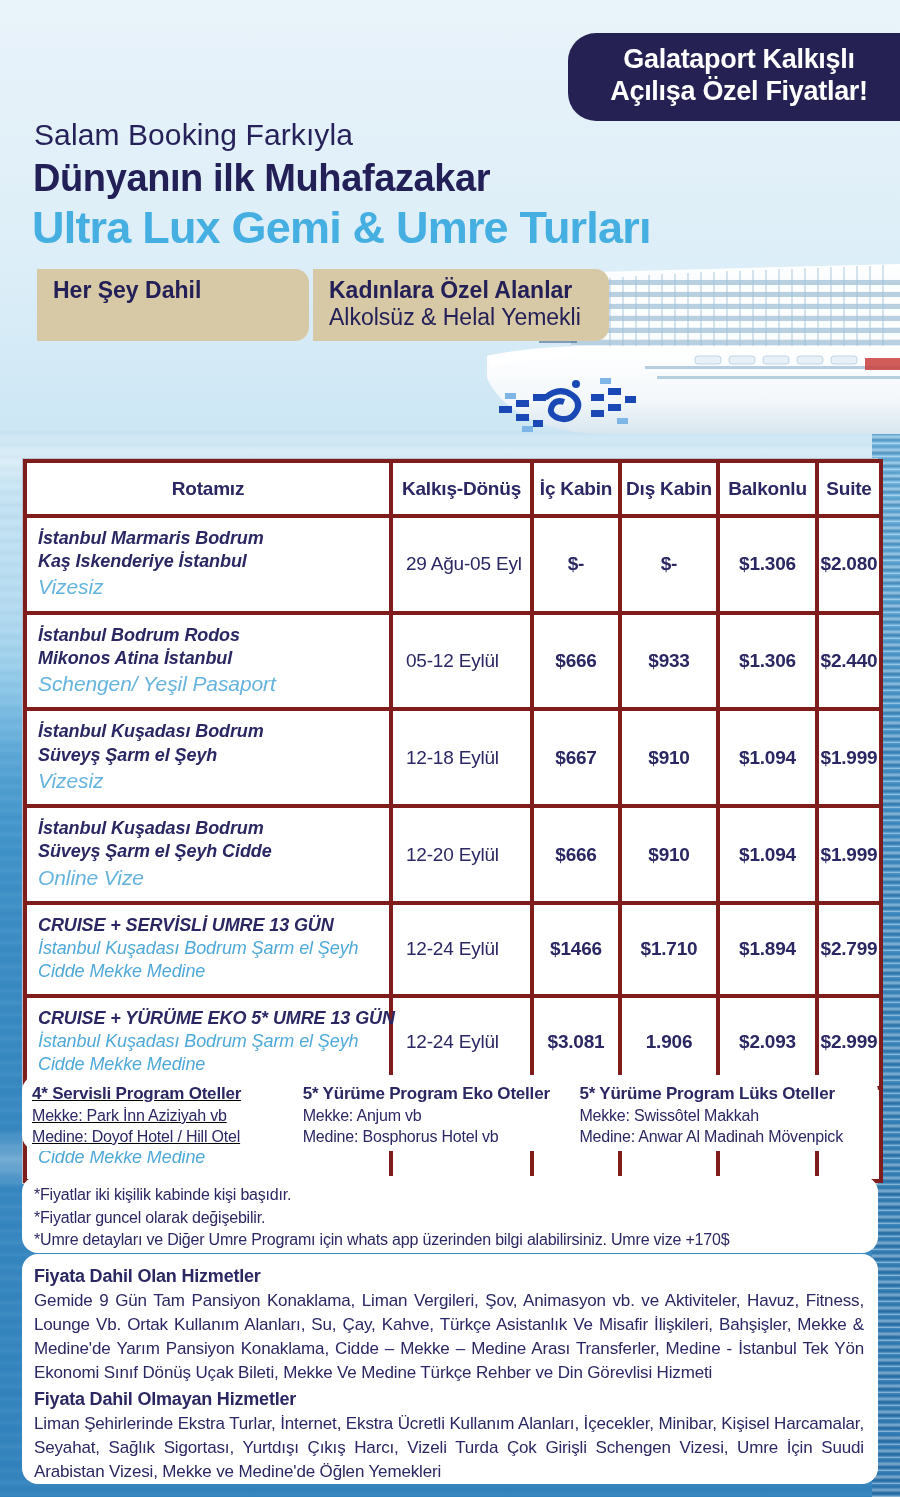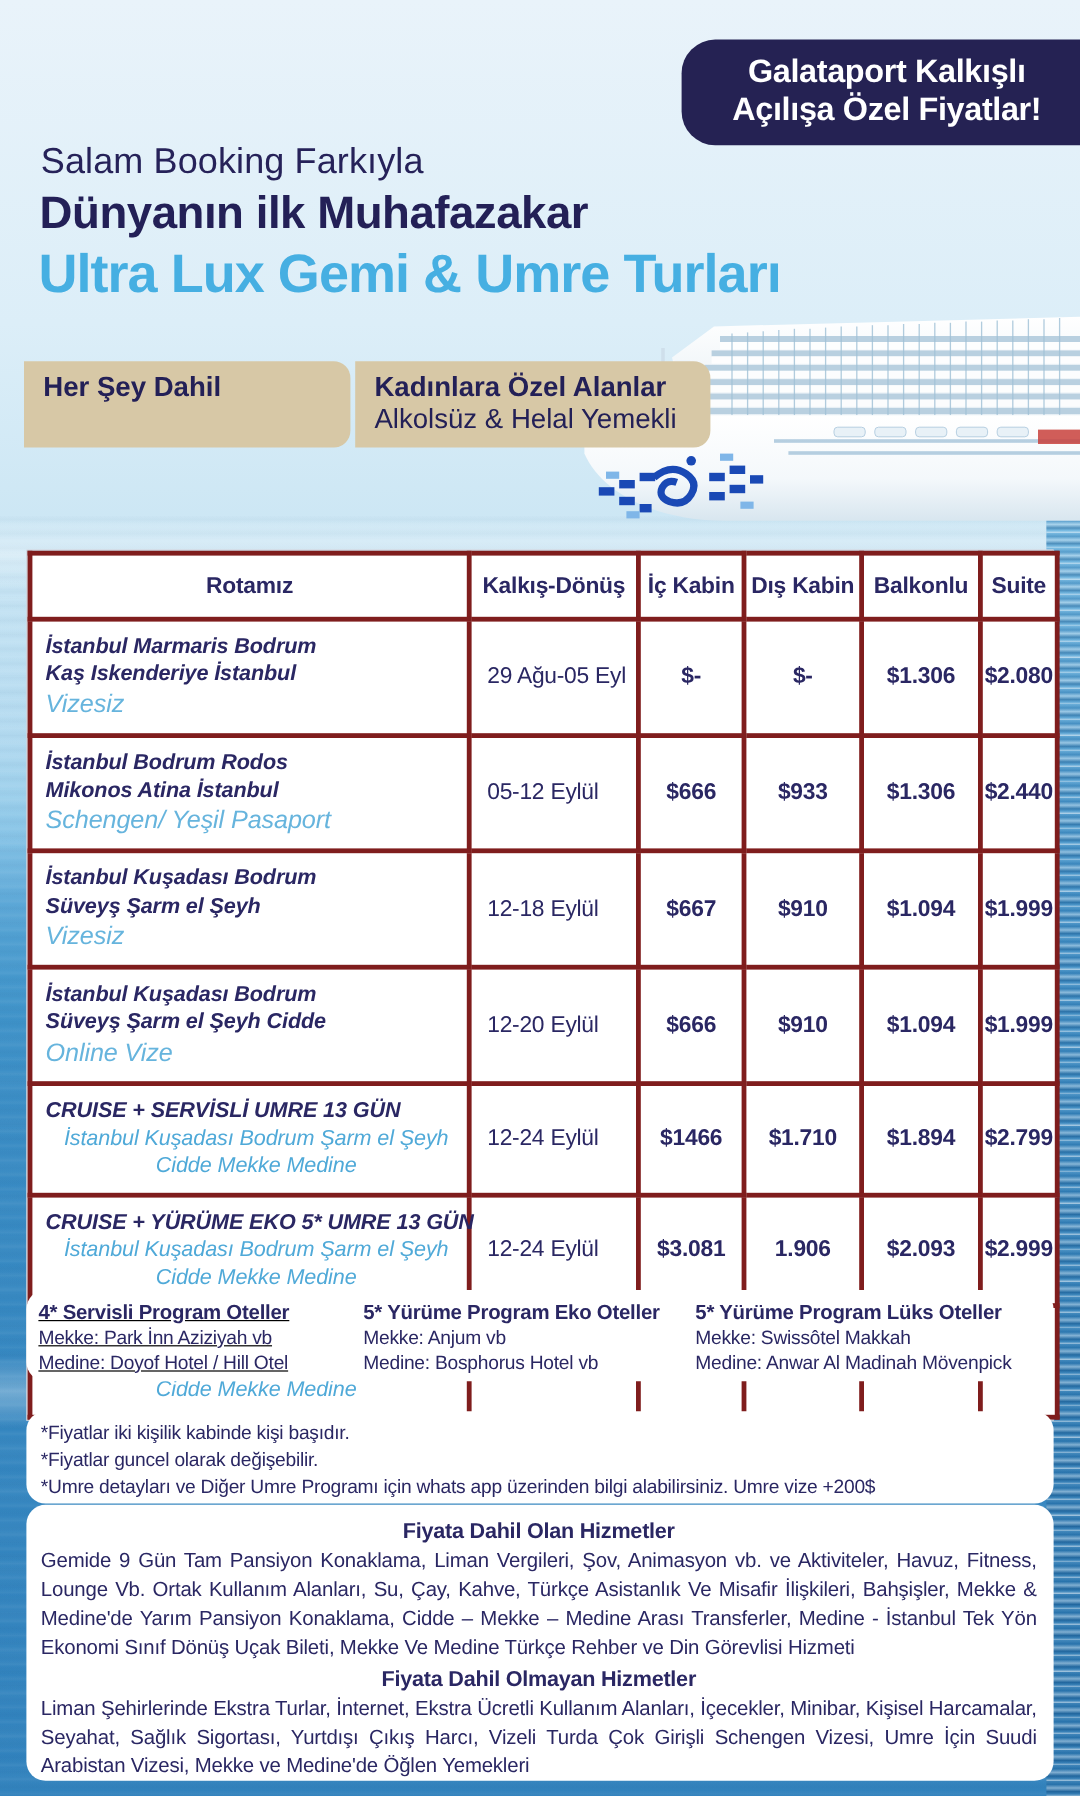--- a/index.html
+++ b/index.html
@@ -130,24 +130,23 @@
     font-weight: bold;
     color: #46afe2;
     letter-spacing: -0.8px;
     z-index: 5;
     white-space: nowrap;
   }
 
   .tags {
     position: absolute;
     top: 269px;
-    left: 20px;
+    left: 37px;
     display: flex;
     z-index: 5;
-    margin-top: 32px;
   }
   .tag {
     background: #d7c8a6;
     color: #232057;
     padding: 8px 16px 10px 16px;
   }
   .tag-a { border-radius: 0 14px 14px 0; margin-left: 0; width: 272px; }
   .tag-b { border-radius: 0 14px 14px 0; margin-left: 4px; width: 296px; }
   .tag-l1 { font-size: 23px; font-weight: bold; line-height: 1.16; white-space: nowrap; }
   .tag-l2 { font-size: 23px; font-weight: normal; line-height: 1.2; white-space: nowrap; }
@@ -204,21 +203,20 @@
     font-weight: bold;
     font-style: italic;
     color: #2a2763;
     line-height: 1.29;
     letter-spacing: -0.1px;
     white-space: nowrap;
   }
   .route-line.sub {
     color: #4fa9d8;
     font-weight: normal;
-    text-align: center;
   }
   .route-note {
     font-size: 21px;
     font-style: italic;
     font-weight: normal;
     color: #66b4dd;
     line-height: 1.3;
     letter-spacing: -0.1px;
     white-space: nowrap;
   }
@@ -296,21 +294,20 @@
     width: 856px;
     height: 230px;
     padding: 9px 14px 0 12px;
   }
   .svc-title {
     font-size: 18px;
     font-weight: bold;
     color: #2a2763;
     line-height: 1.45;
     letter-spacing: -0.2px;
-    text-align: center;
   }
   .svc-body {
     font-size: 17px;
     color: #2a2763;
     line-height: 1.42;
     letter-spacing: -0.15px;
     text-align: justify;
     text-justify: inter-word;
   }
 </style>
@@ -574,21 +571,21 @@
     <div class="hotel-col hc-3">
       <div class="hotel-title">5* Yürüme Program Lüks Oteller</div>
       <div class="hotel-line">Mekke: Swissôtel Makkah</div>
       <div class="hotel-line">Medine: Anwar Al Madinah Mövenpick</div>
     </div>
   </div>
 
   <div class="panel notes">
     <div class="note-line">*Fiyatlar iki kişilik kabinde kişi başıdır.</div>
     <div class="note-line">*Fiyatlar guncel olarak değişebilir.</div>
-    <div class="note-line">*Umre detayları ve Diğer Umre Programı için whats app üzerinden bilgi alabilirsiniz. Umre vize +200$</div>
+    <div class="note-line">*Umre detayları ve Diğer Umre Programı için whats app üzerinden bilgi alabilirsiniz. Umre vize +170$</div>
   </div>
 
   <div class="panel services">
     <div class="svc-title">Fiyata Dahil Olan Hizmetler</div>
     <div class="svc-body">Gemide 9 Gün Tam Pansiyon Konaklama, Liman Vergileri, Şov, Animasyon vb. ve Aktiviteler, Havuz, Fitness, Lounge Vb. Ortak Kullanım Alanları, Su, Çay, Kahve, Türkçe Asistanlık Ve Misafir İlişkileri, Bahşişler, Mekke &amp; Medine'de Yarım Pansiyon Konaklama, Cidde – Mekke – Medine Arası Transferler, Medine - İstanbul Tek Yön Ekonomi Sınıf Dönüş Uçak Bileti, Mekke Ve Medine Türkçe Rehber ve Din Görevlisi Hizmeti</div>
     <div class="svc-title">Fiyata Dahil Olmayan Hizmetler</div>
     <div class="svc-body">Liman Şehirlerinde Ekstra Turlar, İnternet, Ekstra Ücretli Kullanım Alanları, İçecekler, Minibar, Kişisel Harcamalar, Seyahat, Sağlık Sigortası, Yurtdışı Çıkış Harcı, Vizeli Turda Çok Girişli Schengen Vizesi, Umre İçin Suudi Arabistan Vizesi, Mekke ve Medine'de Öğlen Yemekleri</div>
   </div>
 
 </div>

